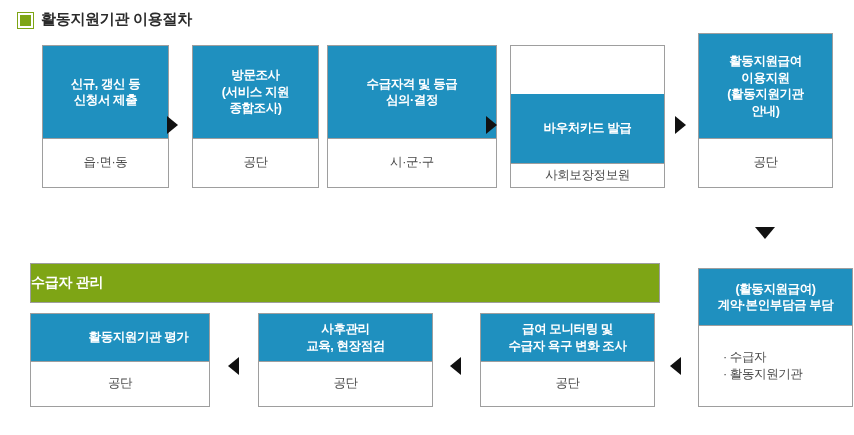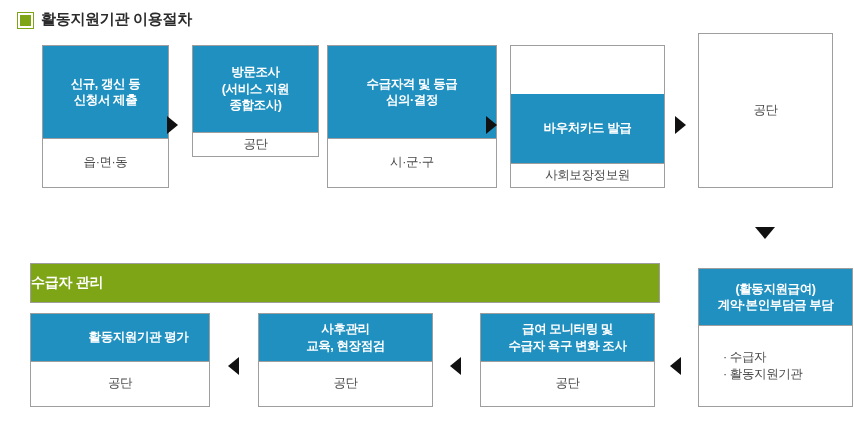--- a/index.html
+++ b/index.html
@@ -133,21 +133,21 @@
 </div>
 
 <div class="node" style="left:42px; top:45px; width:127px; height:143px;">
   <div class="node-head" style="height:93px;">신규, 갱신 등
 신청서 제출</div>
   <div class="node-body">읍·면·동</div>
 </div>
 
 <div class="arrow arrow-right" style="left:167px; top:116px;"></div>
 
-<div class="node" style="left:192px; top:45px; width:127px; height:112px;">
+<div class="node" style="left:192px; top:45px; width:127px; height:143px;">
   <div class="node-head" style="height:93px;">방문조사
 (서비스 지원
 종합조사)</div>
   <div class="node-body">공단</div>
 </div>
 
 <div class="arrow arrow-right" style="left:329px; top:116px;"></div>
 
 <div class="node" style="left:327px; top:45px; width:170px; height:143px;">
   <div class="node-head" style="height:93px;">수급자격 및 등급
@@ -158,20 +158,24 @@
 <div class="arrow arrow-right" style="left:486px; top:116px;"></div>
 
 <div class="node" style="left:510px; top:45px; width:155px; height:143px;">
   <div class="node-head" style="height:78px;margin-top:48px;">바우처카드 발급</div>
   <div class="node-body">사회보장정보원</div>
 </div>
 
 <div class="arrow arrow-right" style="left:675px; top:116px;"></div>
 
 <div class="node" style="left:698px; top:33px; width:135px; height:155px;">
+  <div class="node-head" style="height:105px;">활동지원급여
+이용지원
+(활동지원기관
+안내)</div>
   <div class="node-body">공단</div>
 </div>
 
 <div class="arrow arrow-down" style="left:755px; top:227px;"></div>
 
 <div class="node" style="left:698px; top:268px; width:155px; height:139px;">
   <div class="node-head" style="height:57px;">(활동지원급여)
 계약·본인부담금 부담</div>
   <div class="node-body left-list">· 수급자
 · 활동지원기관</div>

